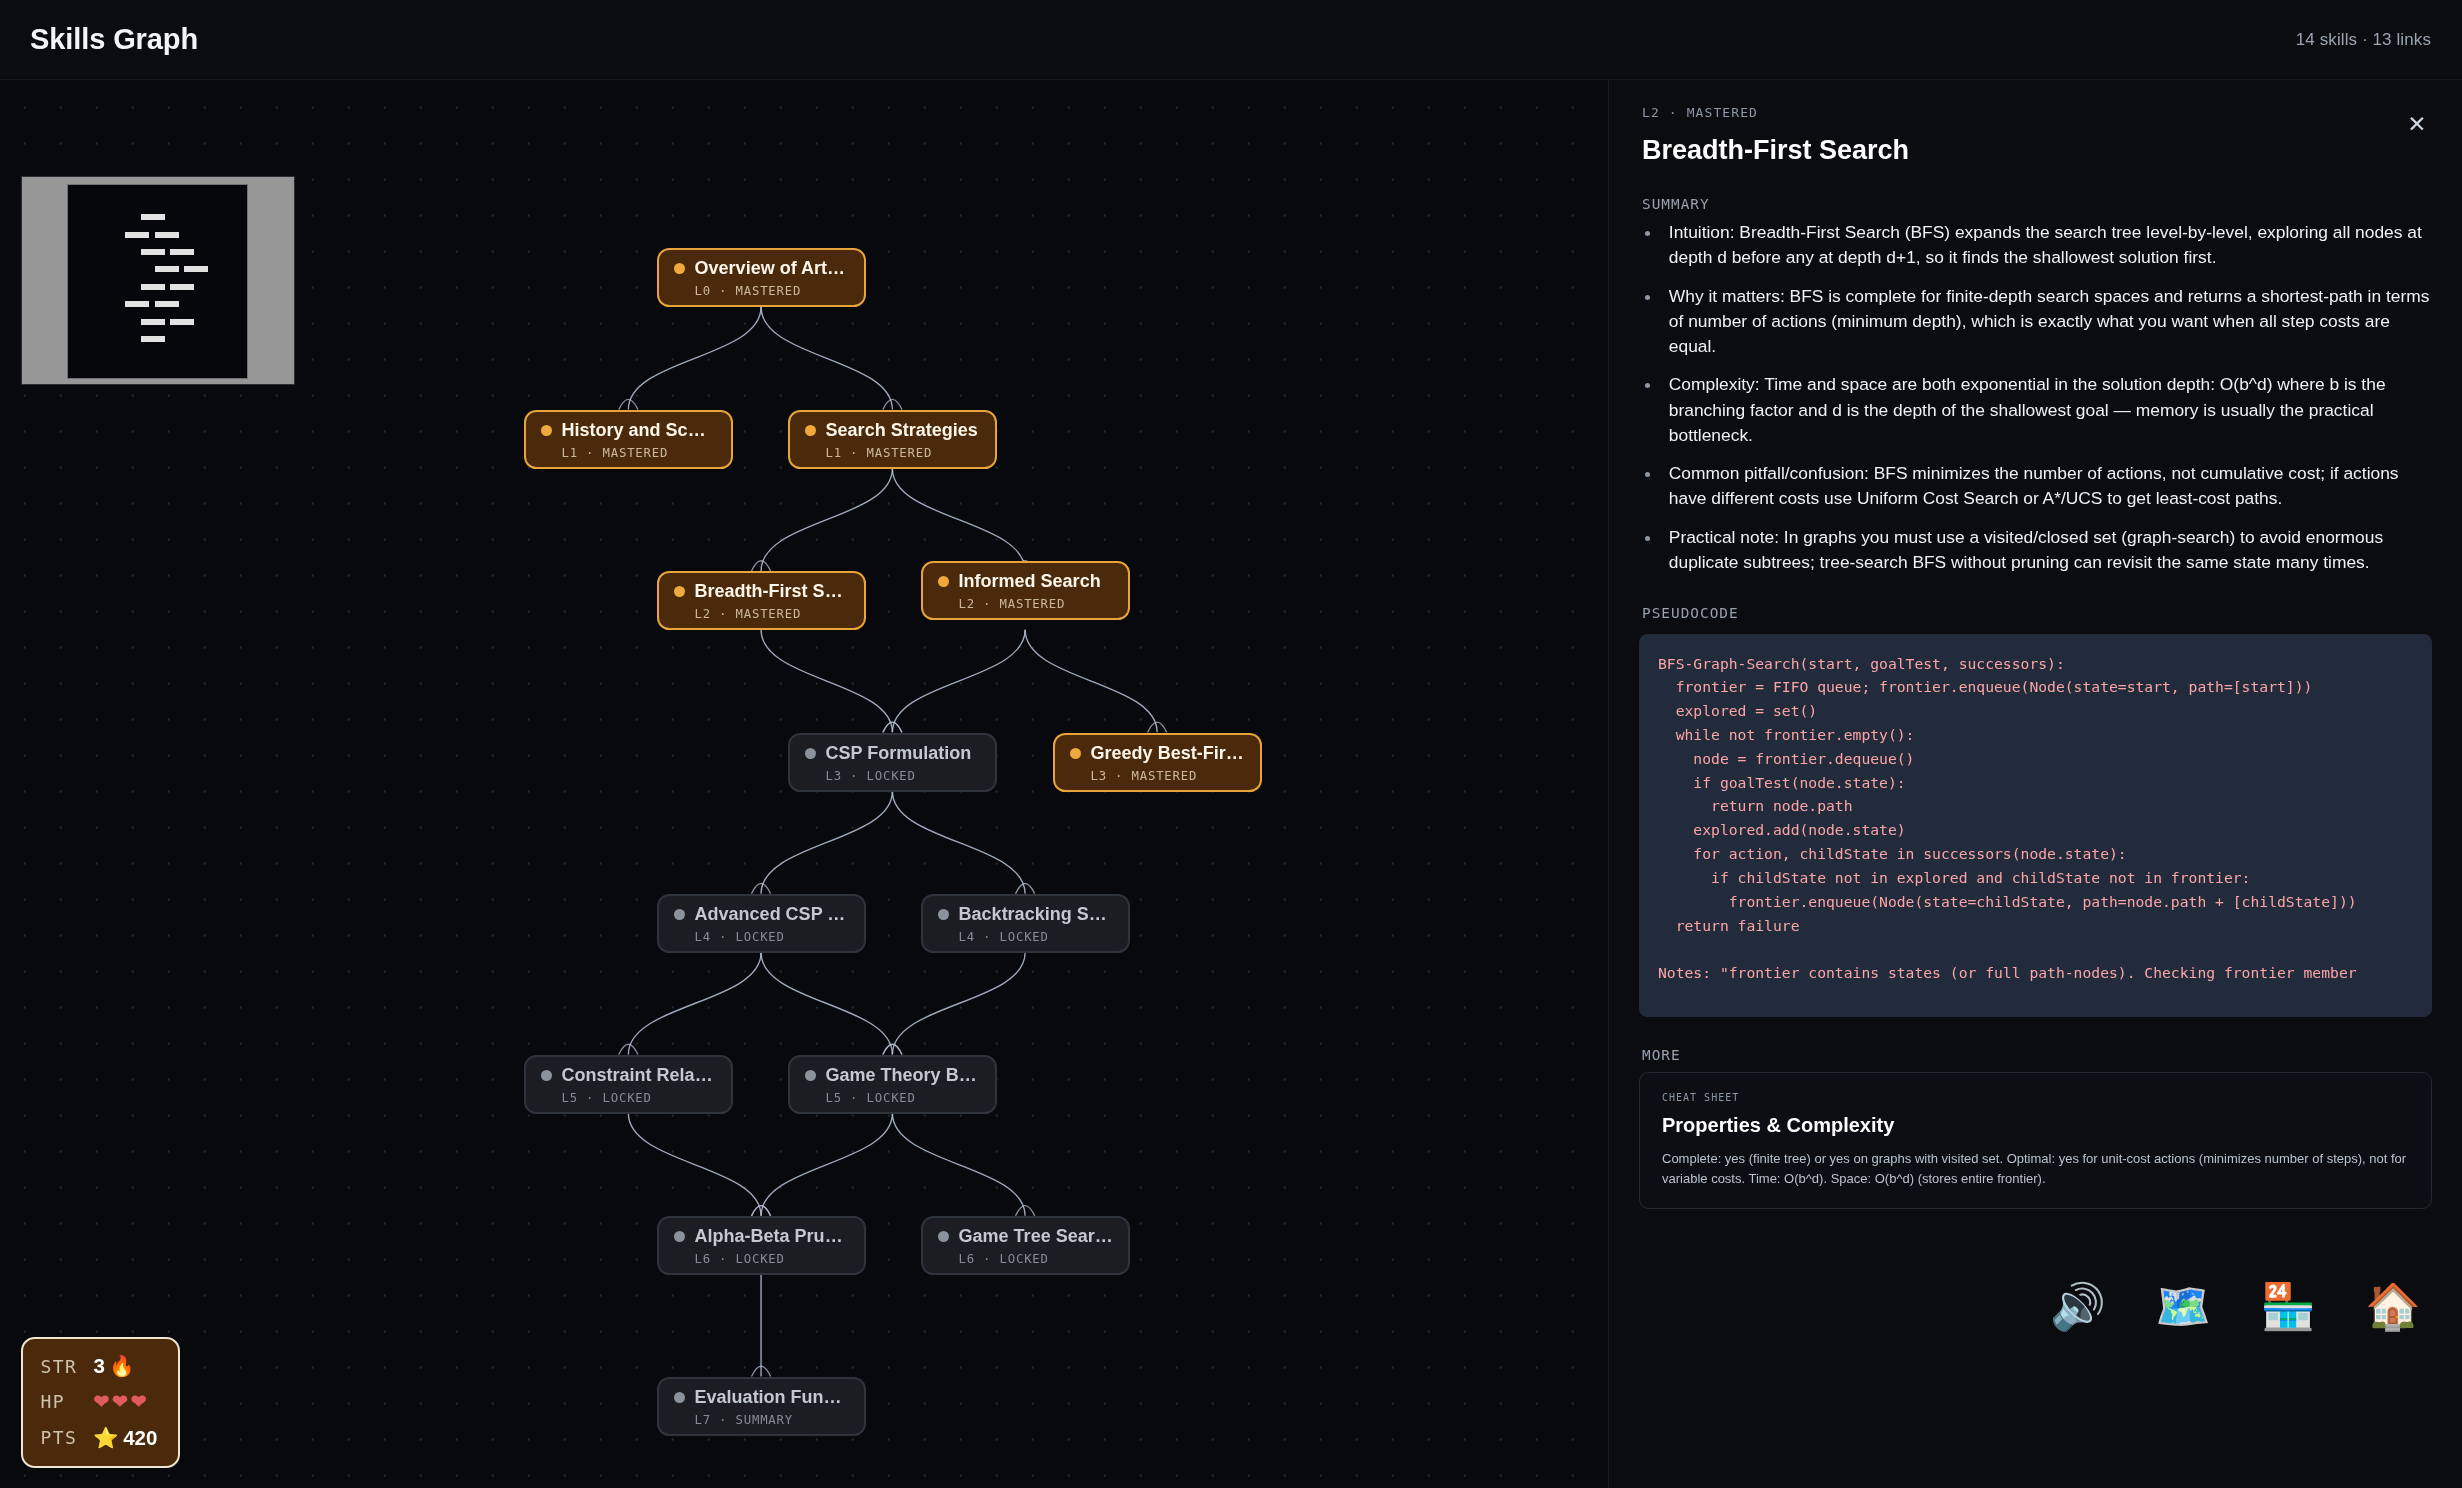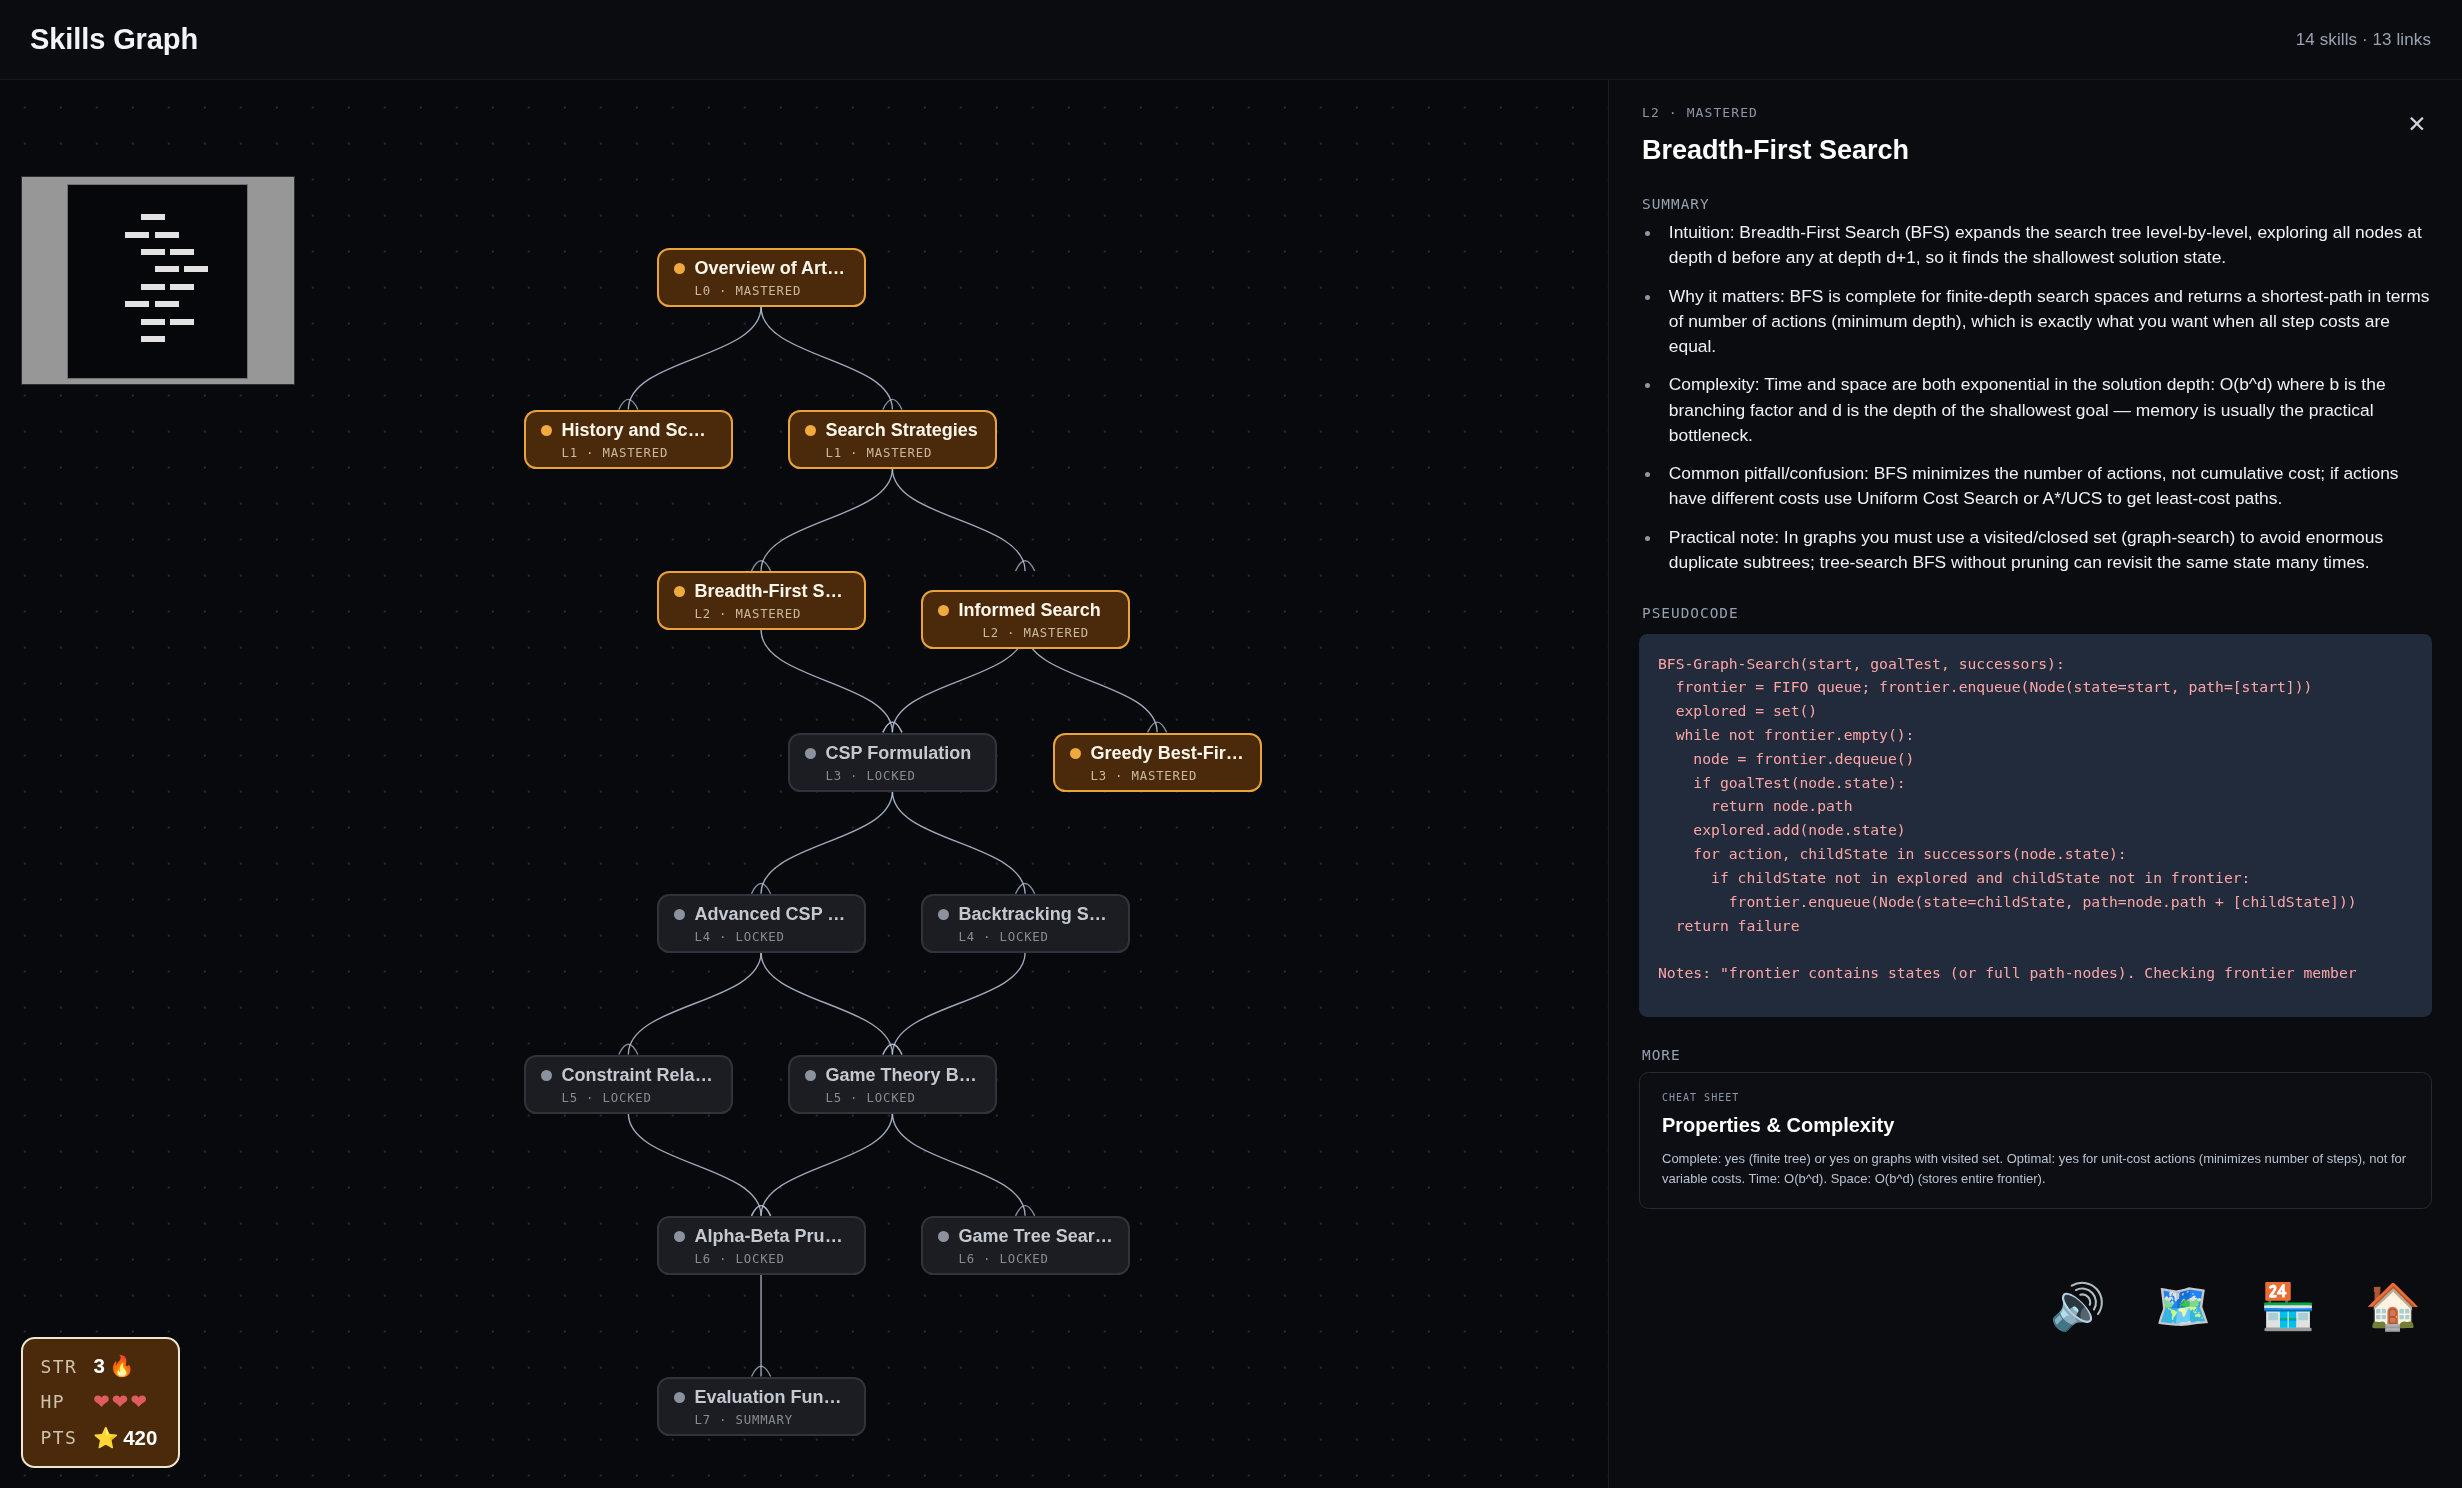--- a/index.html
+++ b/index.html
@@ -222,21 +222,21 @@
           </div>
           <div class="node-meta">L1  ·  MASTERED</div>
         </div>
         <div class="node mastered" style="left: 657px; top: 491px; width: 209px;">
           <div class="node-title">
             <span class="dot"></span>
             <span class="node-name">Breadth-First Search</span>
           </div>
           <div class="node-meta">L2  ·  MASTERED</div>
         </div>
-        <div class="node mastered" style="left: 921px; top: 510px; width: 209px; text-align: center;">
+        <div class="node mastered" style="left: 921px; top: 481px; width: 209px;">
           <div class="node-title">
             <span class="dot"></span>
             <span class="node-name">Informed Search</span>
           </div>
           <div class="node-meta">L2  ·  MASTERED</div>
         </div>
         <div class="node locked" style="left: 788px; top: 653px; width: 209px;">
           <div class="node-title">
             <span class="dot"></span>
             <span class="node-name">CSP Formulation</span>
@@ -344,21 +344,21 @@
 
   <div class="panel">
     <div class="panel-head">
       <div class="panel-kicker">L2 · MASTERED</div>
       <div class="panel-title">Breadth-First Search</div>
       <button class="close-btn">✕</button>
     </div>
 
     <div class="section-label">SUMMARY</div>
     <ul class="summary-list" id="summary-list">
-        <li>Intuition: Breadth-First Search (BFS) expands the search tree level-by-level, exploring all nodes at depth d before any at depth d+1, so it finds the shallowest solution state.</li>
+        <li>Intuition: Breadth-First Search (BFS) expands the search tree level-by-level, exploring all nodes at depth d before any at depth d+1, so it finds the shallowest solution first.</li>
         <li>Why it matters: BFS is complete for finite-depth search spaces and returns a shortest-path in terms of number of actions (minimum depth), which is exactly what you want when all step costs are equal.</li>
         <li>Complexity: Time and space are both exponential in the solution depth: O(b^d) where b is the branching factor and d is the depth of the shallowest goal — memory is usually the practical bottleneck.</li>
         <li>Common pitfall/confusion: BFS minimizes the number of actions, not cumulative cost; if actions have different costs use Uniform Cost Search or A*/UCS to get least-cost paths.</li>
         <li>Practical note: In graphs you must use a visited/closed set (graph-search) to avoid enormous duplicate subtrees; tree-search BFS without pruning can revisit the same state many times.</li>
       </ul>
 
     <div class="section-label">PSEUDOCODE</div>
     <div class="code-box">
       <pre>BFS-Graph-Search(start, goalTest, successors):
   frontier = FIFO queue; frontier.enqueue(Node(state=start, path=[start]))

